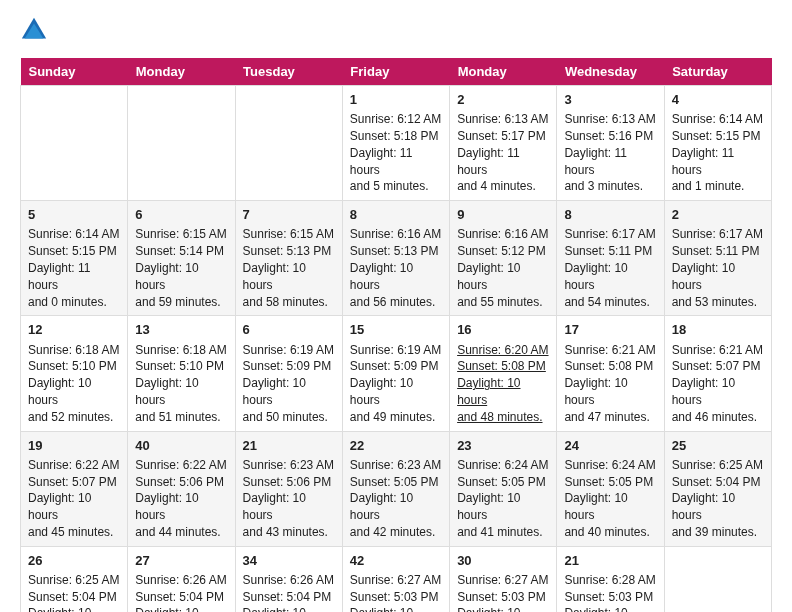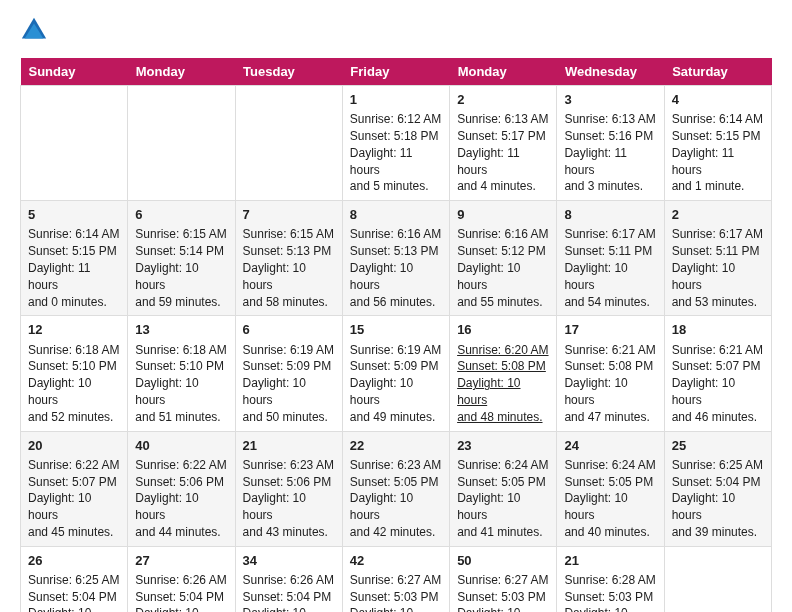--- a/index.html
+++ b/index.html
@@ -249,21 +249,21 @@
         <td>
           <span class="day-num">18</span>
           <div class="cell-content" style="white-space: pre-line;">Sunrise: 6:21 AM
 Sunset: 5:07 PM
 Daylight: 10 hours
 and 46 minutes.</div>
         </td>
       </tr>
       <tr>
         <td>
-          <span class="day-num">20</span>
+          <span class="day-num">19</span>
           <div class="cell-content" style="white-space: pre-line;">Sunrise: 6:22 AM
 Sunset: 5:07 PM
 Daylight: 10 hours
 and 45 minutes.</div>
         </td>
         <td>
           <span class="day-num">40</span>
           <div class="cell-content" style="white-space: pre-line;">Sunrise: 6:22 AM
 Sunset: 5:06 PM
 Daylight: 10 hours
@@ -328,21 +328,21 @@
 and 37 minutes.</div>
         </td>
         <td>
           <span class="day-num">42</span>
           <div class="cell-content" style="white-space: pre-line;">Sunrise: 6:27 AM
 Sunset: 5:03 PM
 Daylight: 10 hours
 and 36 minutes.</div>
         </td>
         <td>
-          <span class="day-num">50</span>
+          <span class="day-num">30</span>
           <div class="cell-content" style="white-space: pre-line;">Sunrise: 6:27 AM
 Sunset: 5:03 PM
 Daylight: 10 hours
 and 35 minutes.</div>
         </td>
         <td>
           <span class="day-num">21</span>
           <div class="cell-content" style="white-space: pre-line;">Sunrise: 6:28 AM
 Sunset: 5:03 PM
 Daylight: 10 hours

